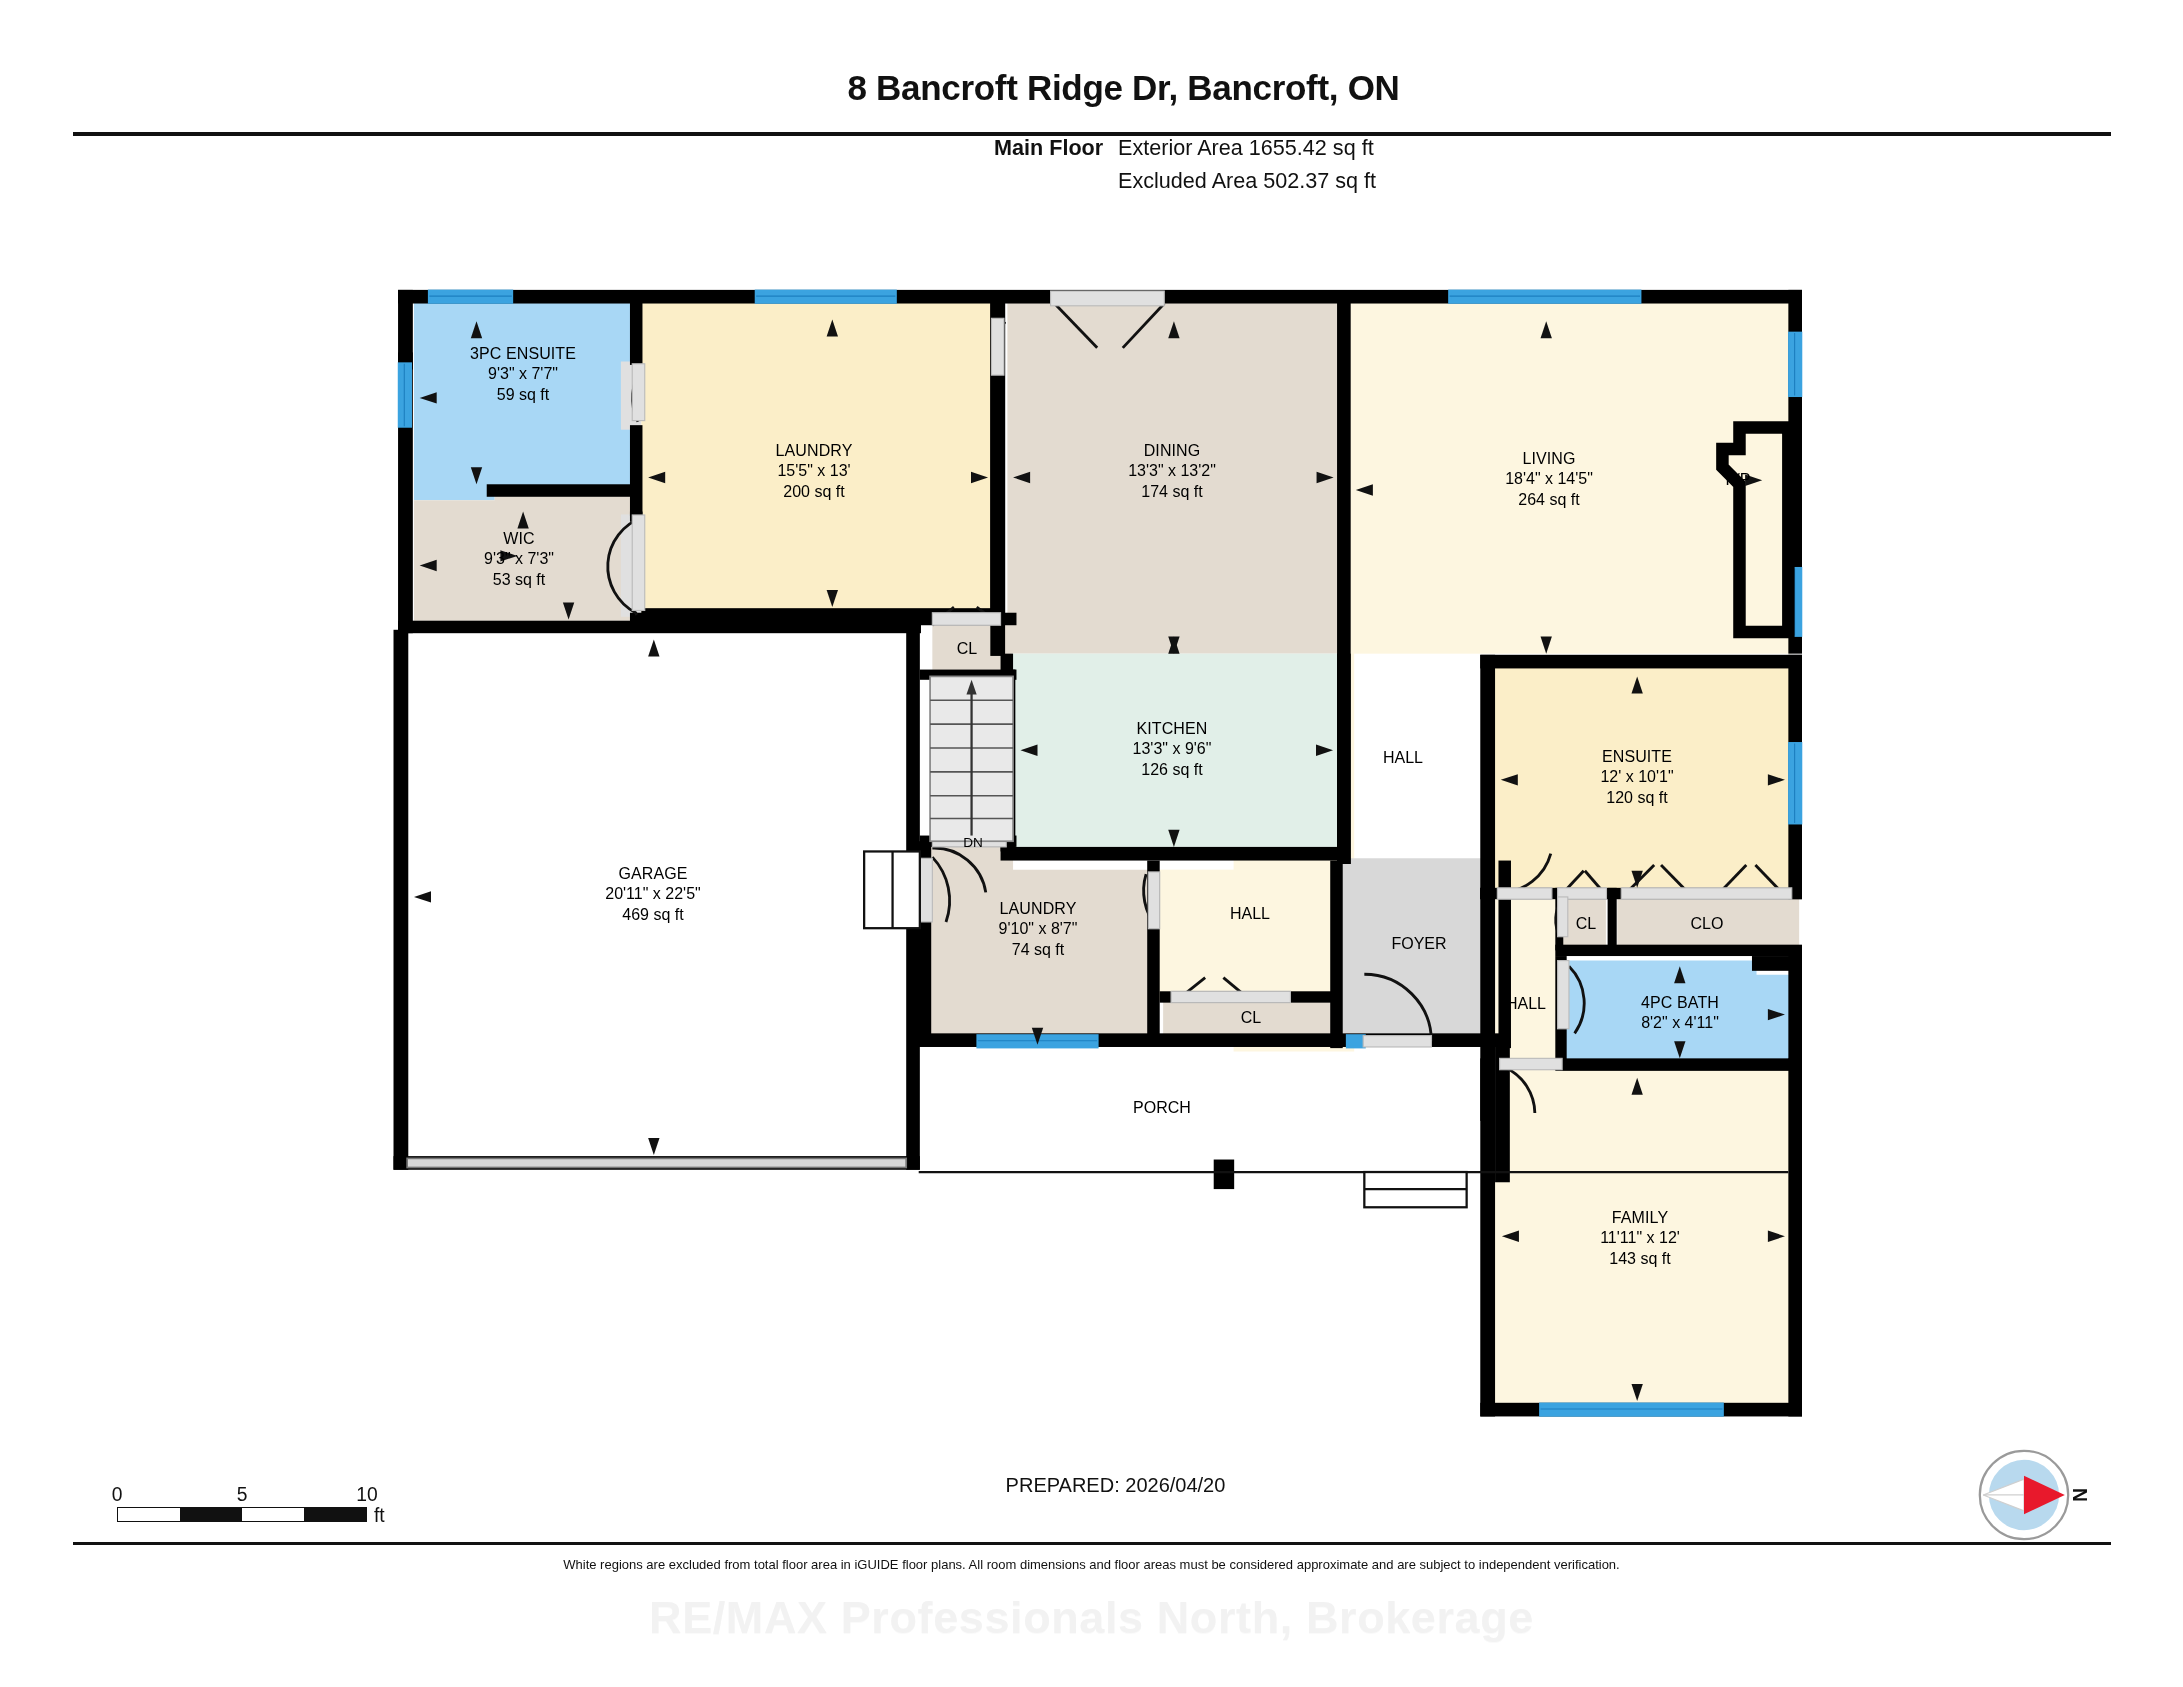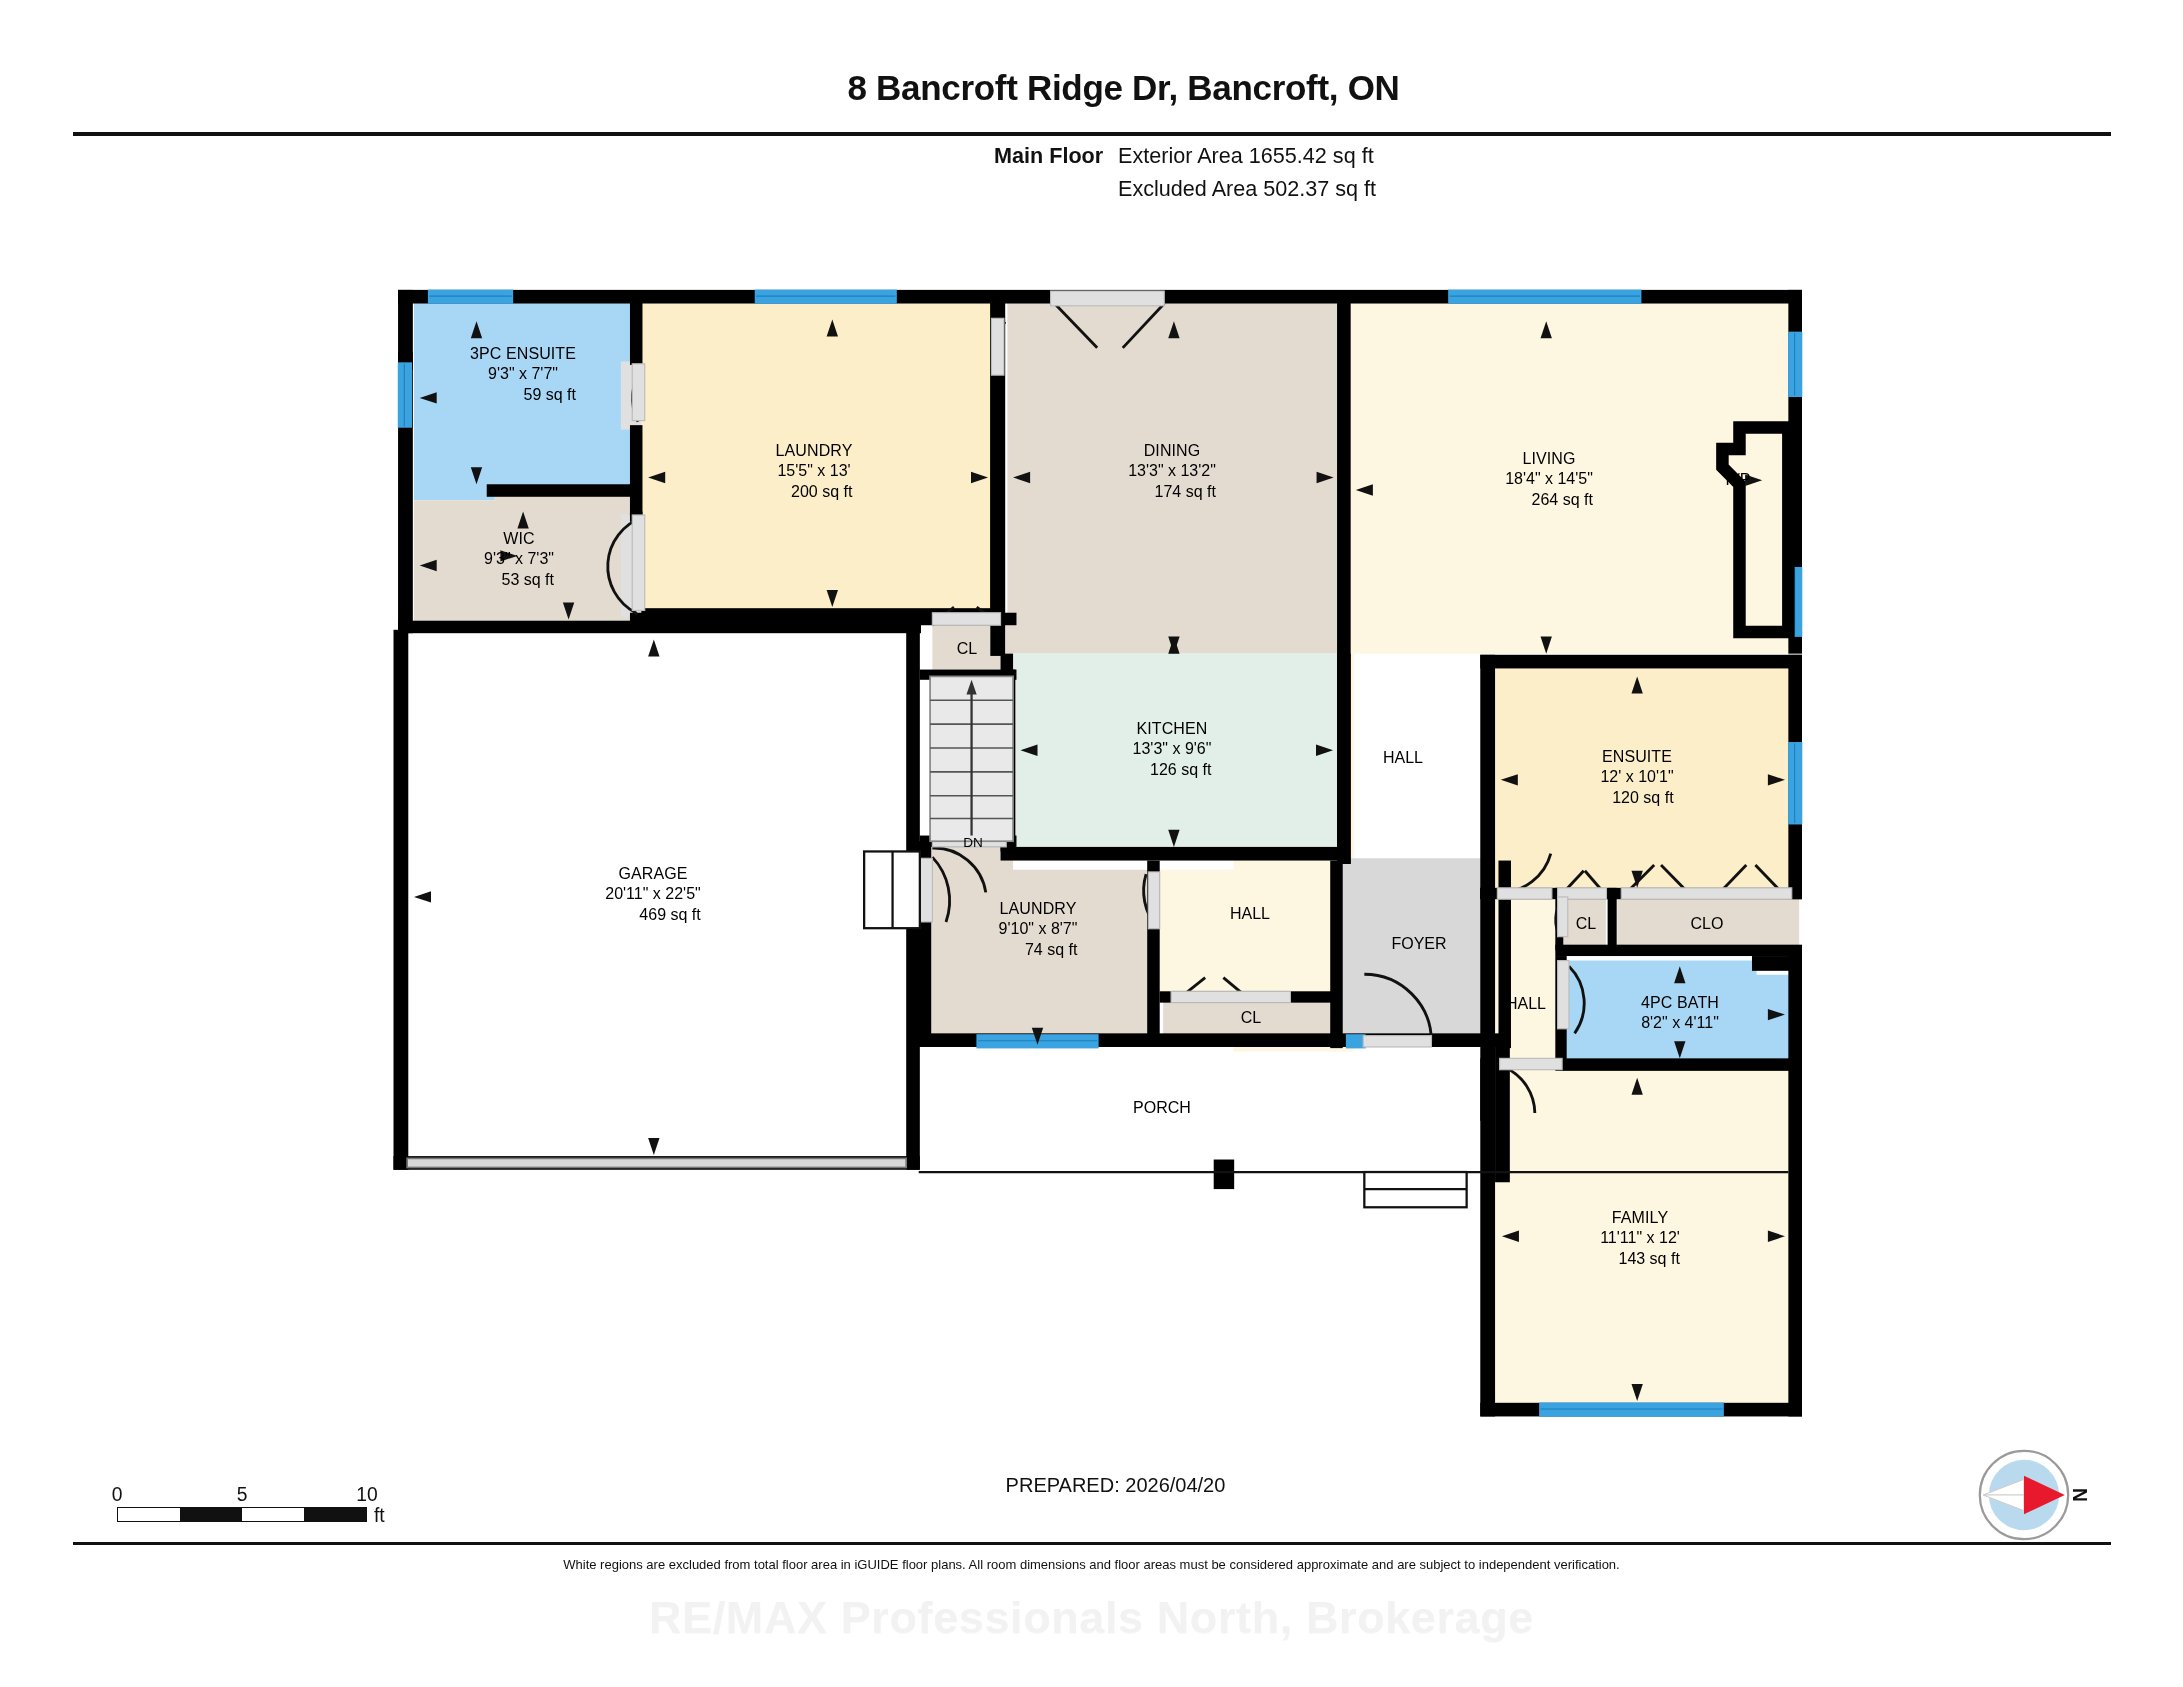--- a/index.html
+++ b/index.html
@@ -16,36 +16,36 @@
 
   
   #page-title{
     position:absolute;left:0;top:68px;width:2183px;
     text-align:center;font-size:35px;font-weight:bold;letter-spacing:-0.3px;padding-left:32px;
   }
   #title-rule{
     position:absolute;left:73px;top:132px;width:2038px;height:4px;background:#111;
   }
   #area-block{
-    position:absolute;left:994px;top:145px;width:682px;
+    position:absolute;left:994px;top:137px;width:682px;
   }
   .area-row{display:flex;align-items:flex-start;margin-bottom:10.2px;font-size:21.6px;line-height:1.05;}
   .area-label{width:124px;font-weight:bold;}
   .area-val{white-space:nowrap;}
 
   
   #plan{position:absolute;left:0;top:0;width:2183px;height:1687px;}
   #plan svg{position:absolute;left:0;top:0;}
 
   
   .rl{position:absolute;text-align:center;line-height:1.28;font-size:16px;white-space:nowrap;
       transform:translate(-50%,-50%);color:#000000;}
   .rl .nm{font-size:16px;letter-spacing:0.1px;}
   .rl .dim{font-size:16px;}
-  .rl .sf{font-size:16px;text-align:right;}
+  .rl .sf{font-size:16px;}
   .rl.small{font-size:16px;}
 
   
   #scalebar{position:absolute;left:117px;top:1484px;}
   #scalebar .ticks{position:relative;height:23px;width:250px;}
   #scalebar .ticks span{position:absolute;font-size:19.3px;transform:translateX(-50%);}
   #scalebar .bar{position:relative;width:250px;height:15px;border:1.1px solid #111;box-sizing:border-box;background:#fff;display:flex;}
   #scalebar .bar i{display:block;height:100%;flex:1;}
   #scalebar .bar i.on{background:#111;}
   #scalebar .ft{position:absolute;left:257px;top:20.5px;font-size:19.3px;}

